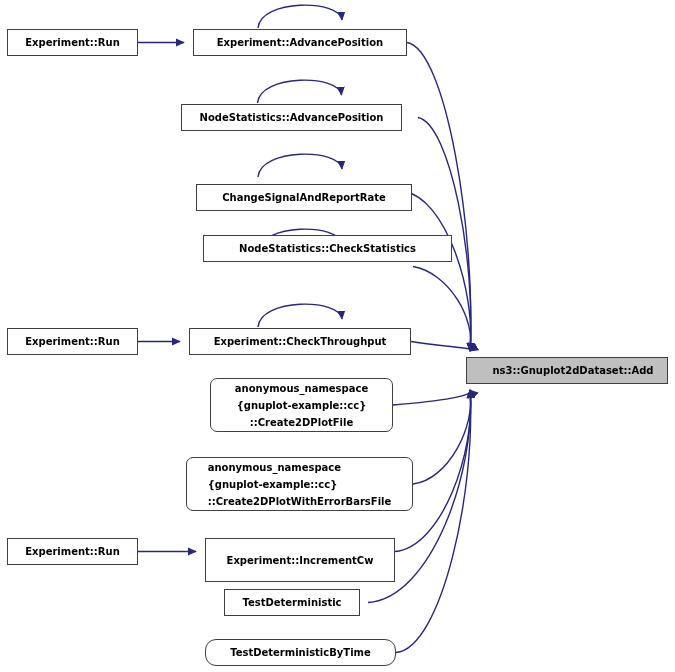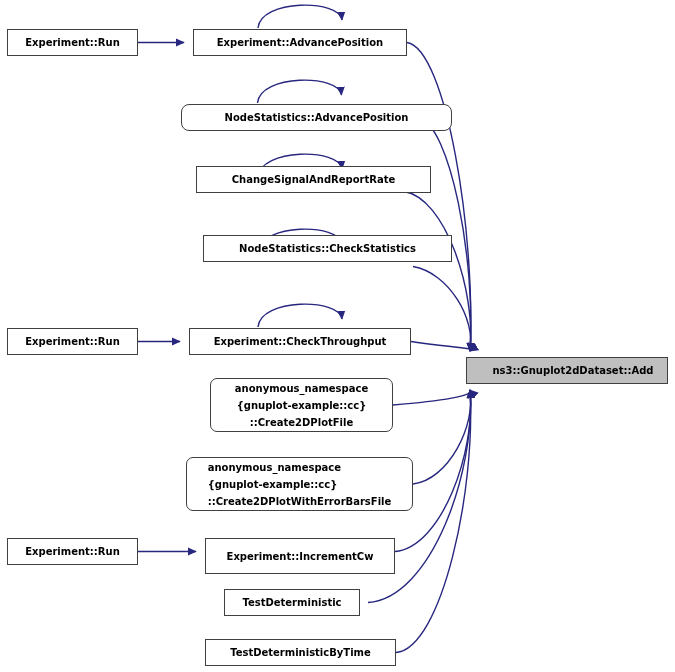--- a/index.html
+++ b/index.html
@@ -47,24 +47,24 @@
       </g>
   </svg>
 
   <div id="node-layer">
       <div class="node" style="left: 7px; top: 29px; width: 131px; height: 27px;">
         <span class="lbl">Experiment::Run</span>
       </div>
       <div class="node" style="left: 193px; top: 29px; width: 214px; height: 27px;">
         <span class="lbl">Experiment::AdvancePosition</span>
       </div>
-      <div class="node" style="left: 181px; top: 104px; width: 271px; height: 27px; border-radius: 8px;">
+      <div class="node" style="left: 181px; top: 104px; width: 221px; height: 27px;">
         <span class="lbl">NodeStatistics::AdvancePosition</span>
       </div>
-      <div class="node" style="left: 196px; top: 166px; width: 235px; height: 27px;">
+      <div class="node" style="left: 196px; top: 184px; width: 216px; height: 27px;">
         <span class="lbl">ChangeSignalAndReportRate</span>
       </div>
       <div class="node" style="left: 187px; top: 235px; width: 249px; height: 27px; margin-left: 16px;">
         <span class="lbl">NodeStatistics::CheckStatistics</span>
       </div>
       <div class="node" style="left: 7px; top: 328px; width: 131px; height: 27px;">
         <span class="lbl">Experiment::Run</span>
       </div>
       <div class="node" style="left: 189px; top: 328px; width: 222px; height: 27px;">
         <span class="lbl">Experiment::CheckThroughput</span>
@@ -75,27 +75,27 @@
 ::Create2DPlotFile</span>
       </div>
       <div class="node multi leftal" style="left: 186px; top: 457px; width: 227px; height: 54px;">
         <span class="lbl">anonymous_namespace
 {gnuplot-example::cc}
 ::Create2DPlotWithErrorBarsFile</span>
       </div>
       <div class="node" style="left: 7px; top: 538px; width: 131px; height: 27px;">
         <span class="lbl">Experiment::Run</span>
       </div>
-      <div class="node" style="left: 205px; top: 538px; width: 190px; height: 36px;">
+      <div class="node" style="left: 205px; top: 538px; width: 190px; height: 44px;">
         <span class="lbl">Experiment::IncrementCw</span>
       </div>
       <div class="node" style="left: 224px; top: 589px; width: 136px; height: 27px;">
         <span class="lbl">TestDeterministic</span>
       </div>
-      <div class="node" style="left: 205px; top: 639px; width: 191px; height: 27px;">
+      <div class="node" style="left: 205px; top: 639px; width: 191px; height: 27px; border-radius: 11px;">
         <span class="lbl">TestDeterministicByTime</span>
       </div>
       <div class="node target" style="left: 466px; top: 357px; width: 202px; height: 27px; padding-left: 12px;">
         <span class="lbl">ns3::Gnuplot2dDataset::Add</span>
       </div>
     </div>
 
 </div>
 
 </body></html>

